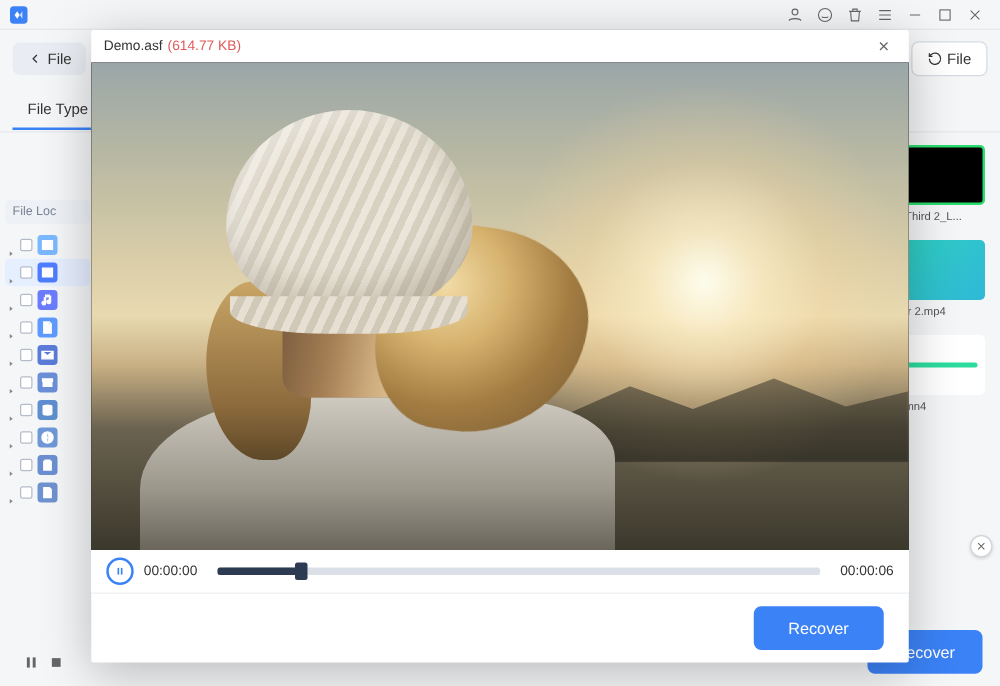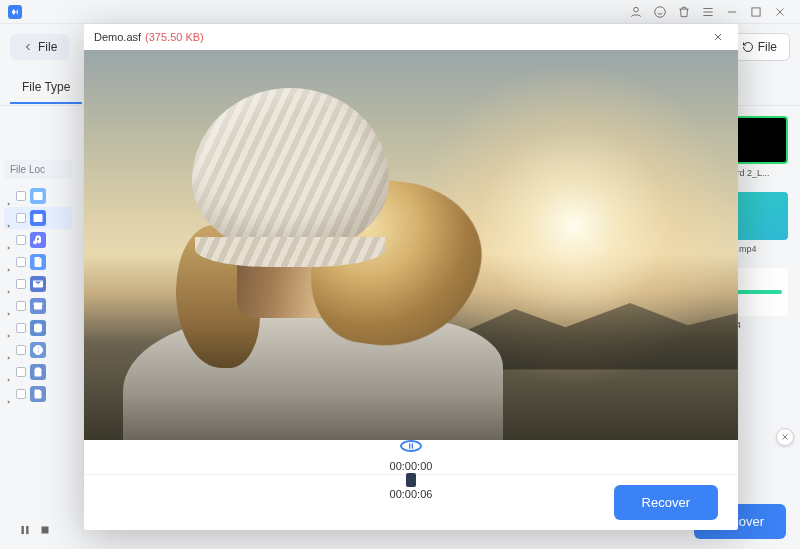--- a/index.html
+++ b/index.html
@@ -42,21 +42,21 @@
 .progress-ring svg { transform: rotate(-90deg); }
 .progress-ring .pct { position: absolute; inset: 0; display: flex; align-items: center; justify-content: center; font-size: 14px; color: #444; }
 .footer-ctrl { display: flex; gap: 6px; margin-left: 4px; align-items: center; margin-bottom: 2px; }
 .footer-ctrl .fbtn { width: 14px; height: 14px; cursor: pointer; color: #666; }
 .footer .spacer { flex: 1; }
 .btn-learn { background: #3b82f6; color: #fff; border: none; border-radius: 6px; padding: 8px 14px; font-size: 12px; cursor: pointer; margin-right: 8px; position: relative; bottom: 30px; }
 .btn-recover-main { background: #3b82f6; color: #fff; border: none; border-radius: 6px; padding: 10px 22px; font-size: 13px; cursor: pointer; }
 
 
 .modal-backdrop { position: absolute; inset: 0; background: rgba(0,0,0,0); }
-.modal { position: absolute; left: 84px; top: 24px; width: 654px; height: 506px; background: #fff; box-shadow: 0 8px 40px rgba(0,0,0,0.25); border-radius: 2px; display: flex; flex-direction: column; }
+.modal { position: absolute; left: 73px; top: 24px; width: 654px; height: 506px; background: #fff; box-shadow: 0 8px 40px rgba(0,0,0,0.25); border-radius: 2px; display: flex; flex-direction: column; }
 .modal-header { height: 26px; display: flex; align-items: center; padding: 0 10px; }
 .modal-header .fname { font-size: 11px; color: #333; }
 .modal-header .fsize { font-size: 11px; color: #e05a5a; margin-left: 4px; }
 .modal-header .mh-spacer { flex: 1; }
 .modal-header .close { width: 20px; height: 20px; display: flex; align-items: center; justify-content: center; cursor: pointer; color: #666; }
 .modal-header .close svg { width: 12px; height: 12px; stroke: currentColor; stroke-width: 2; }
 
 .video-frame { flex: 1; margin: 0 0 0 0; background: #000; position: relative; overflow: hidden; }
 .video-frame .vimg { position: absolute; inset: 0; }
 
@@ -68,21 +68,21 @@
 .hat { position: absolute; top: 2%; left: 18%; width: 52%; height: 46%; background:
   repeating-linear-gradient(115deg, #ece6da 0 6px, #d8d1c2 6px 12px);
   border-radius: 50% 50% 46% 46% / 56% 56% 44% 44%; box-shadow: inset -10px -18px 30px rgba(120,110,90,0.35), inset 12px 8px 18px rgba(255,255,255,0.4); }
 .hat::after { content: ""; position: absolute; left: 2%; right: 2%; bottom: -8%; height: 18%; background: repeating-linear-gradient(115deg, #e7e0d2 0 6px, #d1c9b8 6px 12px); border-radius: 0 0 40% 40% / 0 0 60% 60%; }
 .neck { position: absolute; top: 44%; left: 30%; width: 26%; height: 22%; background: linear-gradient(100deg, #7a5c3e 0%, #a47e54 40%, #caa87a 70%, #e3c99a 100%); border-radius: 30% 30% 20% 20%; }
 .hair { position: absolute; top: 28%; left: 50%; width: 44%; height: 46%; background: radial-gradient(ellipse at 30% 30%, #f2dca6 0%, #d6b26e 30%, #a37c42 60%, #6f5630 100%); border-radius: 40% 60% 70% 40% / 50% 50% 70% 50%; filter: blur(0.5px); transform: rotate(8deg); }
 .hair2 { position: absolute; top: 40%; left: 14%; width: 22%; height: 40%; background: linear-gradient(180deg, #c9a666 0%, #8c6a3c 70%, #5d4828 100%); border-radius: 50% 30% 40% 60%; }
 .shoulder { position: absolute; bottom: 0; left: 0; width: 100%; height: 34%; background: linear-gradient(180deg, #cfcac0 0%, #9c978b 60%, #6a665c 100%); border-radius: 34% 26% 0 0 / 60% 40% 0 0; }
 .mountains { position: absolute; right: 0; bottom: 18%; width: 55%; height: 26%; background: linear-gradient(180deg, rgba(80,76,60,0.5), rgba(40,38,30,0.7)); clip-path: polygon(0 70%, 12% 50%, 24% 62%, 38% 40%, 52% 58%, 70% 34%, 86% 56%, 100% 44%, 100% 100%, 0 100%); filter: blur(1px); }
 
-.player-bar { height: 34px; display: flex; align-items: center; padding: 0 12px; gap: 8px; background: #fff; flex-direction: column; }
+.player-bar { height: 34px; display: flex; align-items: center; padding: 0 12px; gap: 8px; background: #fff; }
 .play-btn { width: 22px; height: 22px; border: 2px solid #3b82f6; border-radius: 50%; display: flex; align-items: center; justify-content: center; cursor: pointer; color: #3b82f6; }
 .play-btn svg { width: 8px; height: 8px; fill: currentColor; }
 .ptime { font-size: 11px; color: #333; }
 .track { flex: 1; height: 6px; background: #dbe0e8; position: relative; border-radius: 2px; margin: 0 8px; }
 .track .fill { position: absolute; left: 0; top: 0; bottom: 0; width: 14%; background: #2d3b52; border-radius: 2px; }
 .track .thumbk { position: absolute; left: 14%; top: 50%; width: 10px; height: 14px; background: #2d3b52; transform: translate(-50%, -50%); border-radius: 2px; }
 
 .modal-footer { height: 56px; display: flex; align-items: center; justify-content: flex-end; padding: 0 20px; border-top: 1px solid #eef0f4; }
 .btn-recover { background: #3b82f6; color: #fff; border: none; border-radius: 6px; padding: 10px 28px; font-size: 13px; cursor: pointer; }
 
@@ -312,21 +312,21 @@
 <div class="close-badge">
   <svg viewBox="0 0 24 24" width="10" height="10" stroke="#666" stroke-width="2" fill="none">
       <path d="M6 6l12 12M18 6L6 18"></path>
     </svg>
 </div>
 
 <div class="modal-backdrop"></div>
 <div class="modal">
   <div class="modal-header">
     <span class="fname">Demo.asf</span>
-    <span class="fsize">(375.50 KB)</span>
+    <span class="fsize">(614.77 KB)</span>
     <span class="mh-spacer"></span>
     <span class="close">
         <svg viewBox="0 0 24 24">
           <path d="M6 6l12 12M18 6L6 18"></path>
         </svg>
       </span>
   </div>
   <div class="video-frame">
     <div class="vimg">
       <div class="sunset"></div>

